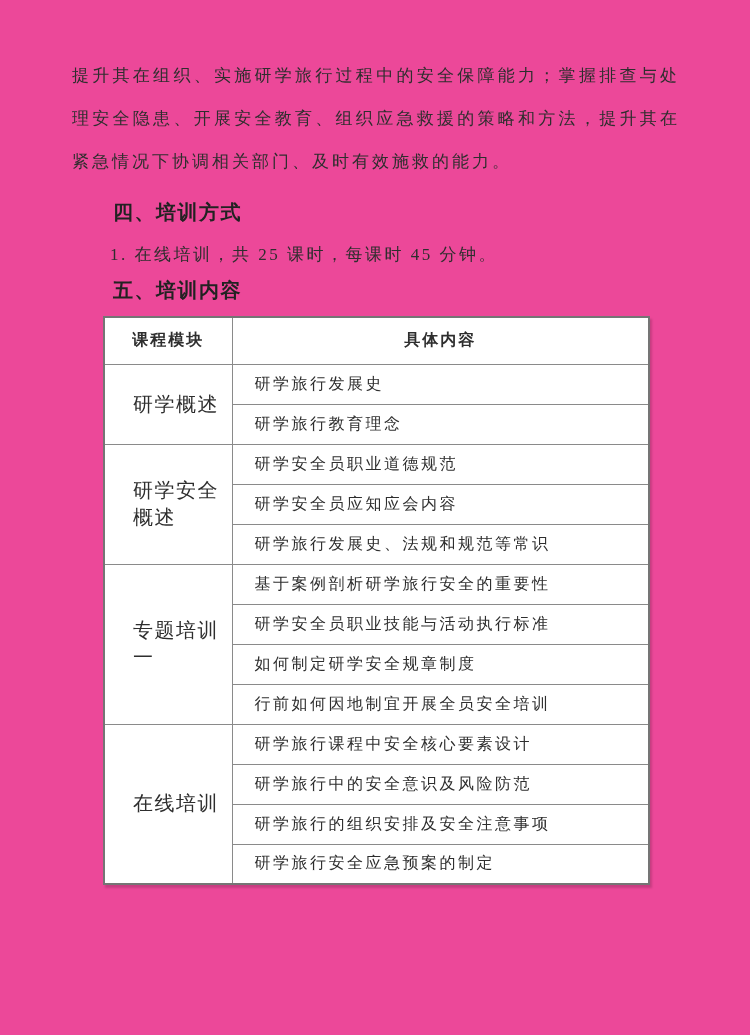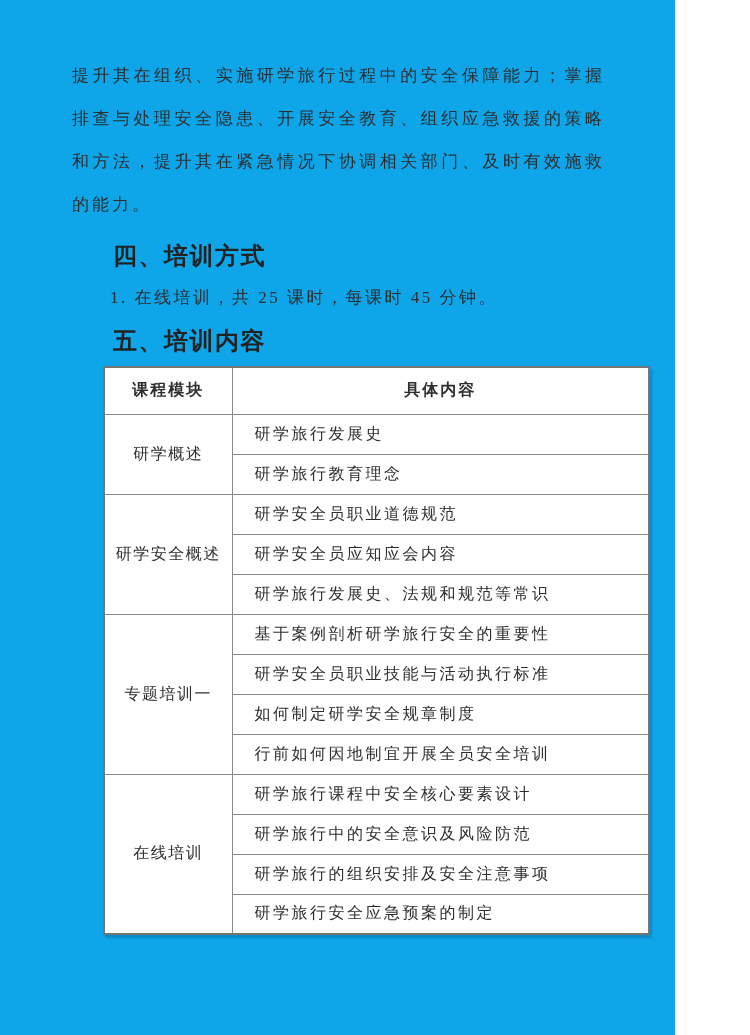--- a/index.html
+++ b/index.html
@@ -4,43 +4,43 @@
 <style>
   * { margin: 0; padding: 0; box-sizing: border-box; }
   html, body {
     width: 750px;
     background: #ffffff;
     font-family: "Liberation Serif", "DejaVu Serif", serif;
     color: #2e2e2e;
   }
   .page {
     position: relative;
-    width: 675px;
+    width: 750px;
     height: 1035px;
-    background: #0ea5e9;
+    background: #ec4899;
     overflow: hidden;
   }
   .intro {
     margin: 54px 70px 0 72px;
     font-size: 17px;
     line-height: 43px;
     letter-spacing: 3px;
     text-align: justify;
     text-justify: inter-ideograph;
   }
   .sec-heading {
     margin: 16px 0 0 113px;
-    font-size: 24px;
+    font-size: 20px;
     line-height: 27px;
     font-weight: 700;
     letter-spacing: 1.5px;
     font-family: "Liberation Sans", "DejaVu Sans", sans-serif;
     color: #222222;
   }
-  .sec-heading.second { margin-top: 8px; }
+  .sec-heading.second { margin-top: 1px; }
   .num-list { margin: 7px 0 0 110px; }
   .num-item {
     font-size: 17px;
     line-height: 43px;
     letter-spacing: 2.5px;
   }
   table.content-table {
     margin: 12px 0 0 103px;
     border-collapse: collapse;
     width: 545px;
@@ -59,23 +59,24 @@
   .content-table th {
     height: 47px;
     font-size: 16px;
     font-weight: 700;
     letter-spacing: 2px;
     text-align: center;
     vertical-align: middle;
   }
   .content-table td { height: 40px; vertical-align: middle; }
   td.module-cell {
-    text-align: center;
-    font-size: 16px;
+    text-align: left;
+    font-size: 20px;
     letter-spacing: 1.5px;
+    padding-left: 28px;
   }
   td.content-cell {
     text-align: left;
     padding-left: 22px;
     font-size: 16px;
     letter-spacing: 2.5px;
   }
 </style>
 </head>
 <body>

